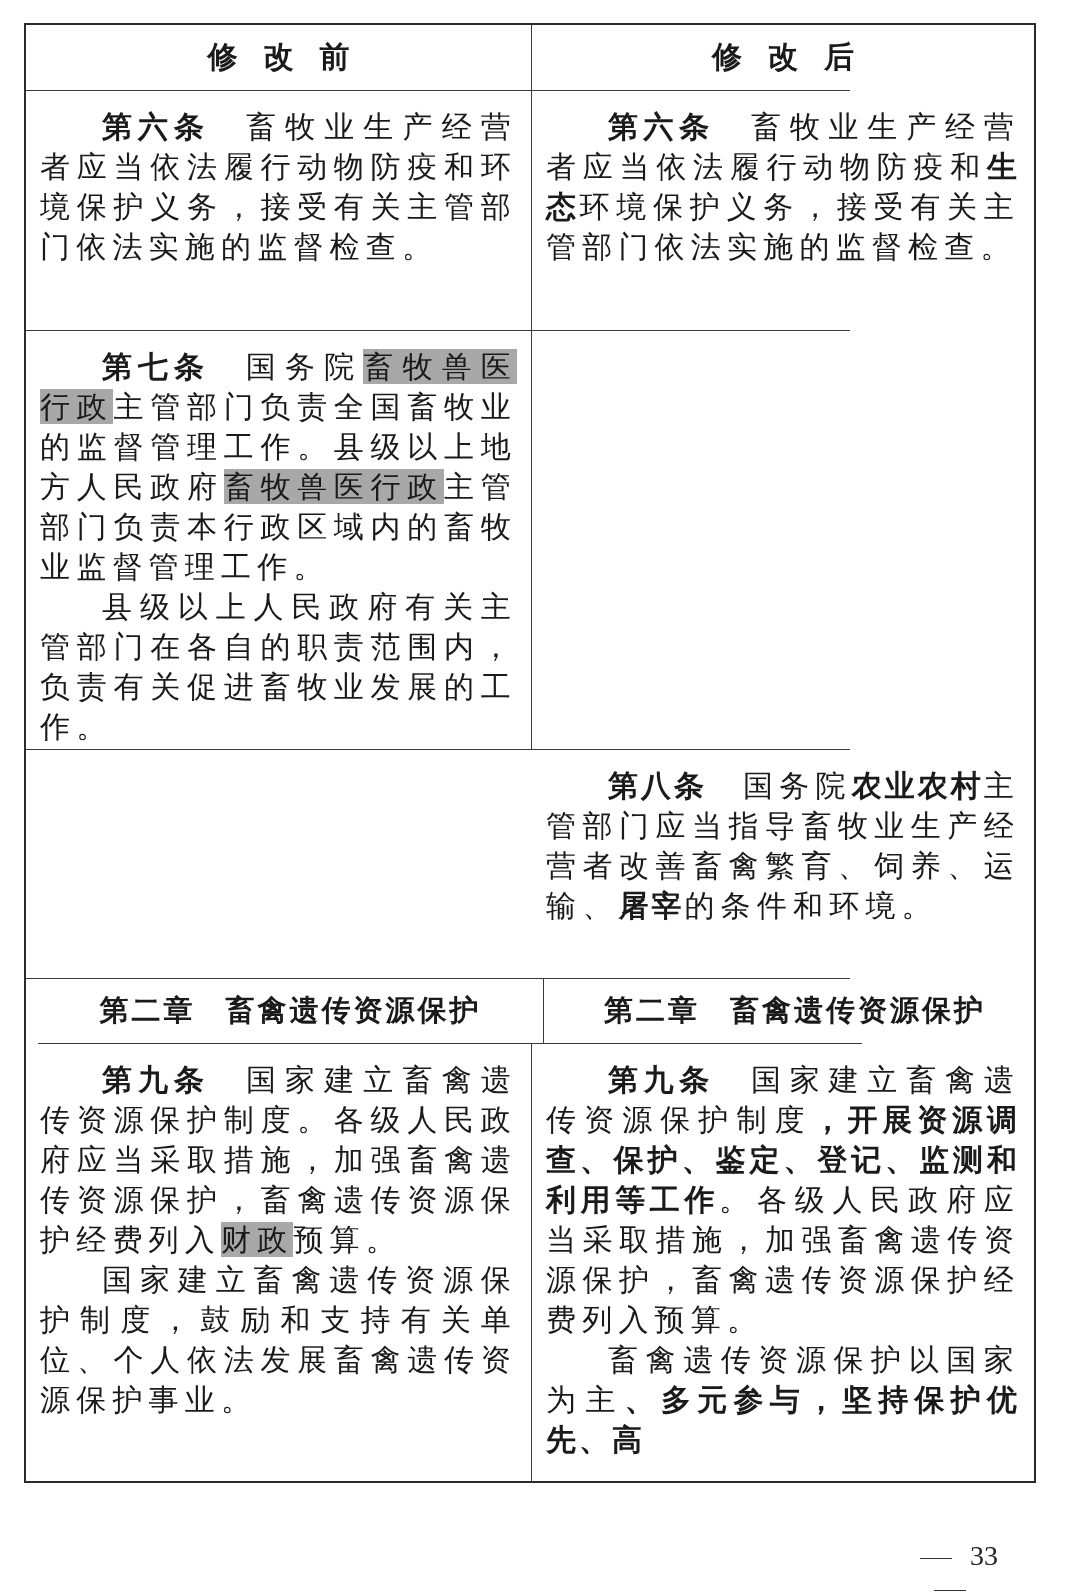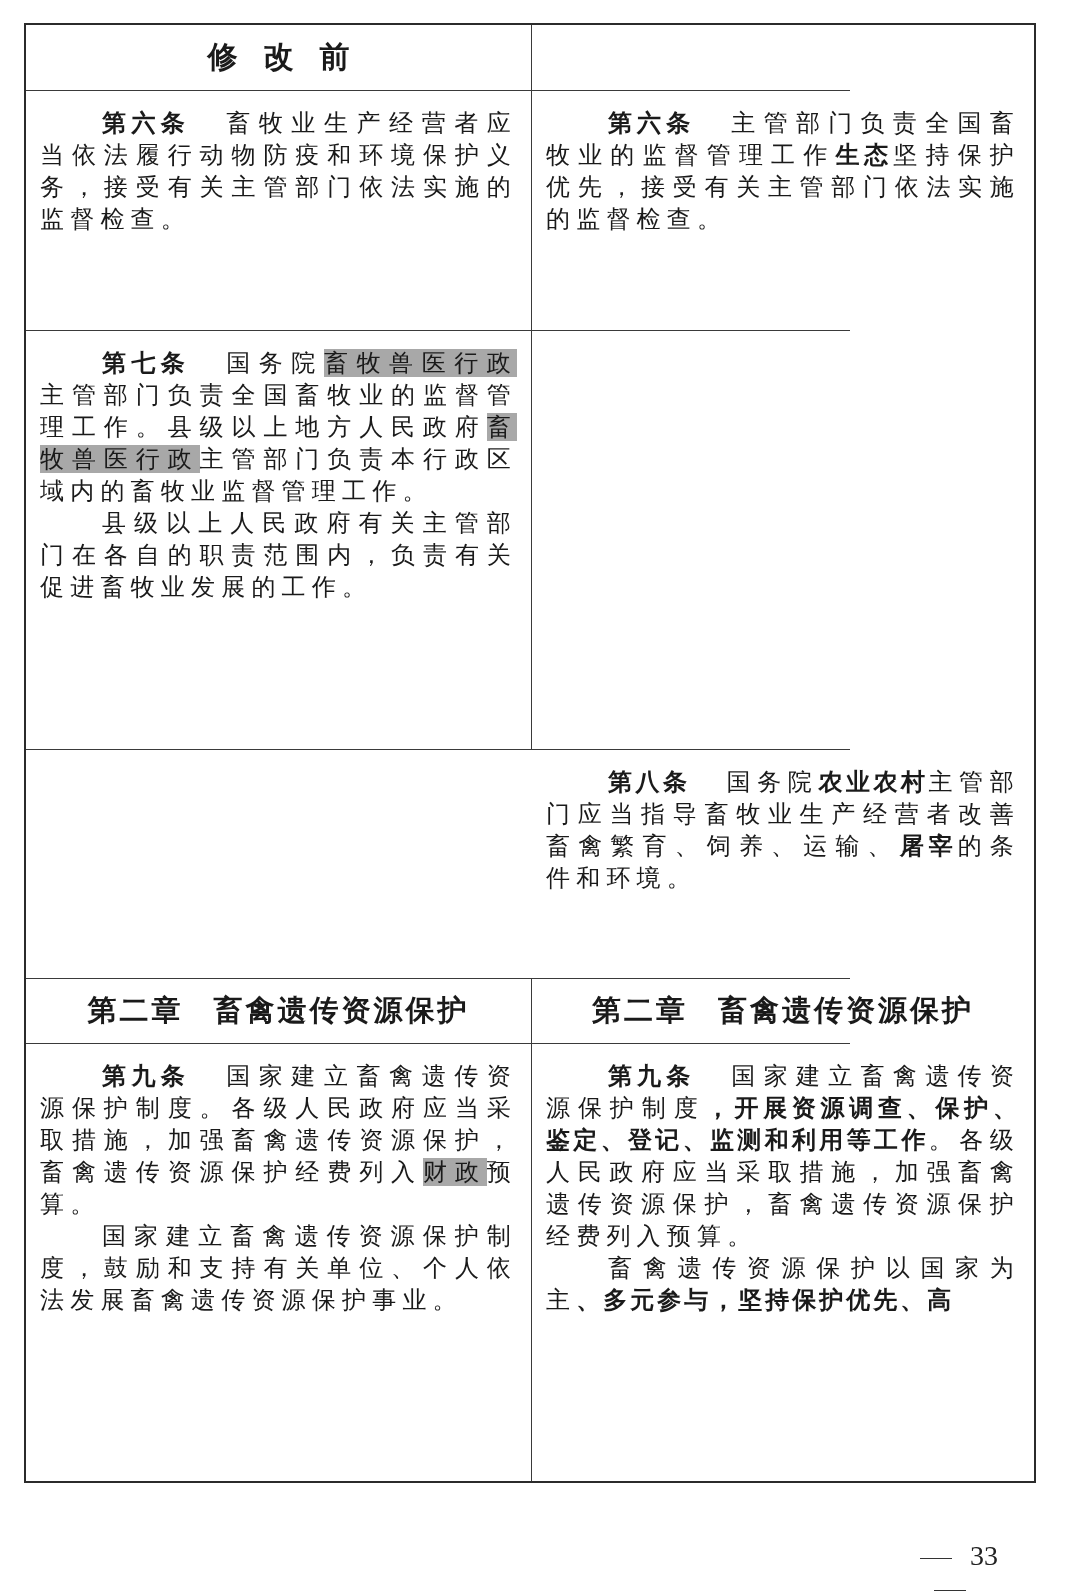--- a/index.html
+++ b/index.html
@@ -25,61 +25,62 @@
       font-size: 30px; letter-spacing: 26px; padding-left: 26px;
     }
     .chapter .cell {
       display: flex; align-items: center; justify-content: center;
       font-family: "DejaVu Sans", sans-serif; font-weight: bold;
       font-size: 29px; letter-spacing: 3px;
     }
     .chapter .cell .gap { display: inline-block; width: 30px; }
     .body-cell { padding: 16px 14px 0 14px; }
     .para {
-      margin: 0; font-size: 24px; line-height: 32px;
+      margin: 0; font-size: 30px; line-height: 40px;
       letter-spacing: 6.2px; text-align: justify; text-indent: 62px;
       word-break: break-all;
     }
     .art { font-family: "DejaVu Sans", sans-serif; font-weight: bold; letter-spacing: 3px; margin-right: 36px; }
     .add { font-family: "DejaVu Sans", sans-serif; font-weight: bold; letter-spacing: 3px; }
     .del { background: #a8a8a8; }
     .page-number {
       position: absolute; top: 1540px; left: 870px; width: 160px;
       text-align: center; font-size: 28px; font-family: "Liberation Serif", serif;
       color: #222;
     }
     .page-number .dash { display: inline-block; width: 32px; height: 1.5px; background: #333; vertical-align: middle; margin: 0 18px; }
   </style>
 </head>
 <body>
 
 <div class="page-table">
   <div class="row header" style="top:0;height:66px;">
     <div class="cell left">修改前</div>
+    <div class="cell right">修改后</div>
   </div>
   <div class="row" style="top:66px;height:240px;">
     <div class="cell left body-cell">
         <p class="para"><span class="art">第六条</span><span>畜牧业生产经营者应当依法履行动物防疫和环境保护义务，接受有关主管部门依法实施的监督检查。</span></p>
       </div>
     <div class="cell right body-cell">
-        <p class="para"><span class="art">第六条</span><span>主管部门负责全国畜牧业的监督管理工作</span><span class="add">生态</span><span>坚持保护优先，接受有关主管部门依法实施的监督检查。</span></p>
+        <p class="para"><span class="art">第六条</span><span>畜牧业生产经营者应当依法履行动物防疫和</span><span class="add">生态</span><span>环境保护义务，接受有关主管部门依法实施的监督检查。</span></p>
       </div>
   </div>
   <div class="row" style="top:306px;height:419px;">
     <div class="cell left body-cell">
         <p class="para"><span class="art">第七条</span><span>国务院</span><span class="del">畜牧兽医行政</span><span>主管部门负责全国畜牧业的监督管理工作。县级以上地方人民政府</span><span class="del">畜牧兽医行政</span><span>主管部门负责本行政区域内的畜牧业监督管理工作。</span></p>
         <p class="para"><span>县级以上人民政府有关主管部门在各自的职责范围内，负责有关促进畜牧业发展的工作。</span></p>
       </div>
   </div>
   <div class="row" style="top:725px;height:229px;">
     <div class="cell right body-cell">
         <p class="para"><span class="art">第八条</span><span>国务院</span><span class="add">农业农村</span><span>主管部门应当指导畜牧业生产经营者改善畜禽繁育、饲养、运输、</span><span class="add">屠宰</span><span>的条件和环境。</span></p>
       </div>
   </div>
-  <div class="row chapter" style="top:954px;height:65px;">
+  <div class="row chapter" style="top:954px;height:65px;margin-left:12px;">
     <div class="cell left">
       <span>第二章</span>
         <span class="gap"></span>
         <span>畜禽遗传资源保护</span>
     </div>
     <div class="cell right">
       <span>第二章</span>
         <span class="gap"></span>
         <span>畜禽遗传资源保护</span>
     </div>

